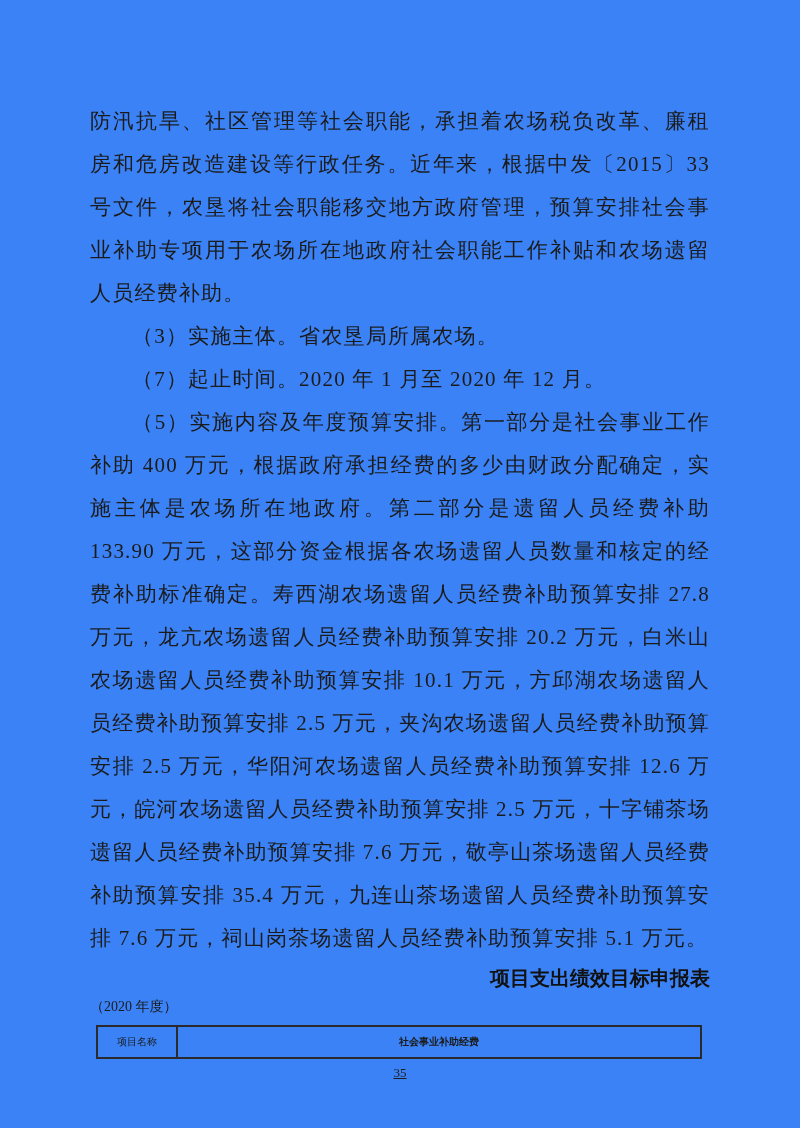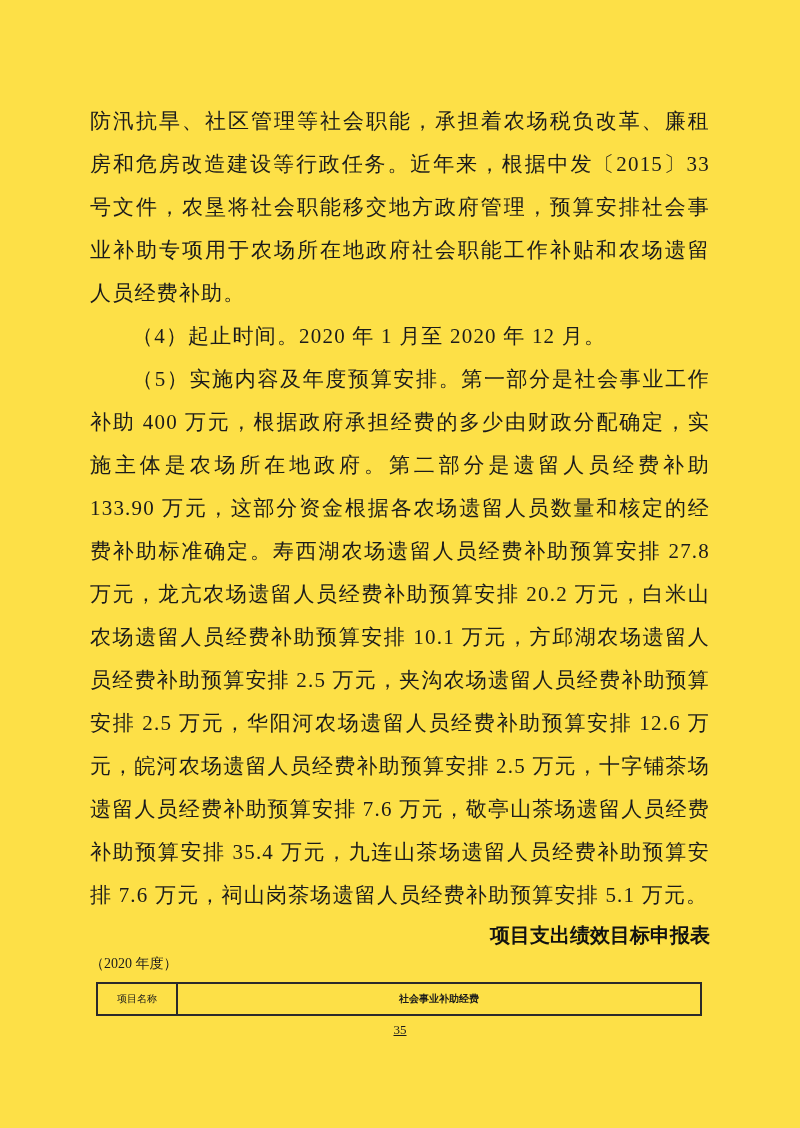--- a/index.html
+++ b/index.html
@@ -12,21 +12,21 @@
     height: 1128px;
     overflow: hidden;
     font-family: "Liberation Serif", "DejaVu Serif", serif;
     color: #1b1b1b;
   }
   .page {
     box-sizing: border-box;
     width: 800px;
     height: 1128px;
     padding: 100px 90px 0 90px;
-    background: #fde047;
+    background: #3b82f6;
   }
   .body-text p {
     margin: 0;
     font-size: 21px;
     line-height: 43px;
     text-align: justify;
     text-justify: inter-ideograph;
     letter-spacing: 1.2px;
   }
   .body-text p.indent {
@@ -77,21 +77,22 @@
     color: #1b1b1b;
     text-decoration: underline;
   }
 </style>
 </head>
 <body>
 
 <div class="page">
   <div class="body-text">
     <p>防汛抗旱、社区管理等社会职能，承担着农场税负改革、廉租房和危房改造建设等行政任务。近年来，根据中发〔2015〕33 号文件，农垦将社会职能移交地方政府管理，预算安排社会事业补助专项用于农场所在地政府社会职能工作补贴和农场遗留人员经费补助。</p>
-    <p class="indent">（4）起止时间。2020 年 1 月至 2020 年 12 月。</p>
+    <p class="indent">（3）实施主体。省农垦局所属农场。</p>
+    <p class="indent">（7）起止时间。2020 年 1 月至 2020 年 12 月。</p>
     <p class="indent">（5）实施内容及年度预算安排。第一部分是社会事业工作补助 400 万元，根据政府承担经费的多少由财政分配确定，实施主体是农场所在地政府。第二部分是遗留人员经费补助 133.90 万元，这部分资金根据各农场遗留人员数量和核定的经费补助标准确定。寿西湖农场遗留人员经费补助预算安排 27.8 万元，龙亢农场遗留人员经费补助预算安排 20.2 万元，白米山农场遗留人员经费补助预算安排 10.1 万元，方邱湖农场遗留人员经费补助预算安排 2.5 万元，夹沟农场遗留人员经费补助预算安排 2.5 万元，华阳河农场遗留人员经费补助预算安排 12.6 万元，皖河农场遗留人员经费补助预算安排 2.5 万元，十字铺茶场遗留人员经费补助预算安排 7.6 万元，敬亭山茶场遗留人员经费补助预算安排 35.4 万元，九连山茶场遗留人员经费补助预算安排 7.6 万元，祠山岗茶场遗留人员经费补助预算安排 5.1 万元。</p>
   </div>
 
   <h2 class="form-title">项目支出绩效目标申报表</h2>
 
   <div class="form-subtitle">（2020 年度）</div>
 
   <table class="form-table">
     <tbody>
         <tr>

